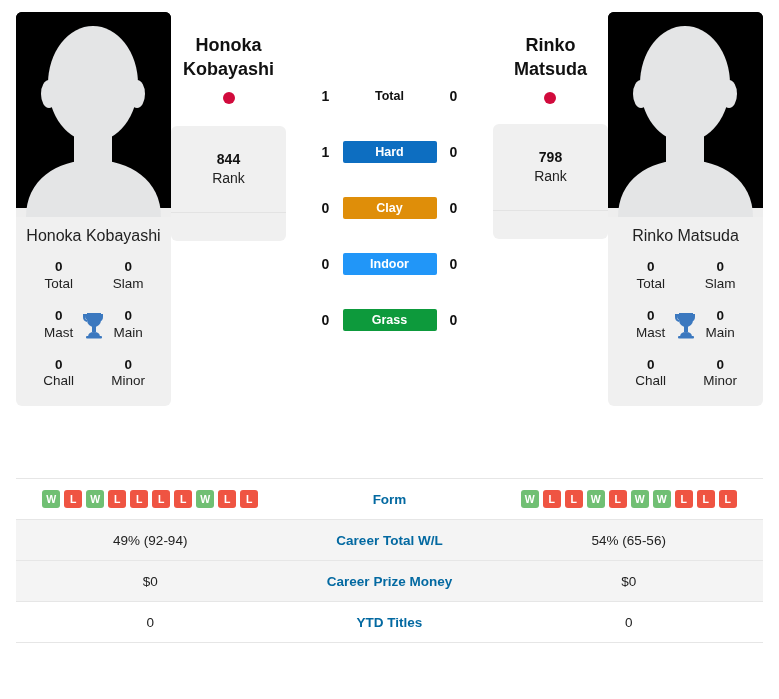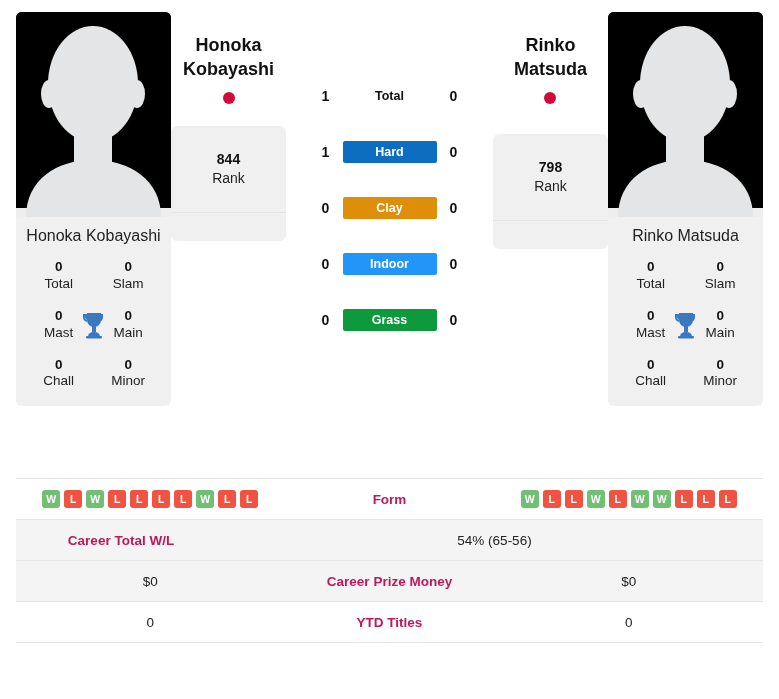--- a/index.html
+++ b/index.html
@@ -169,21 +169,21 @@
     align-items: center;
     justify-content: center;
     font-size: 13.5px;
     color: #222;
   }
   .srow .mid {
     flex: 0 0 210px;
     text-align: center;
     font-size: 13.5px;
     font-weight: bold;
-    color: #be185d;
+    color: #0369a1;
   }
   .form-strip {
     display: flex;
     gap: 4px;
   }
   .fbadge {
     width: 18px; height: 18px;
     border-radius: 3px;
     display: flex;
     align-items: center;
@@ -299,21 +299,21 @@
       <div class="surf-score">0</div>
     </div>
   </div>
 
   <div class="right-stack">
     <div class="name-head">
       <div class="nm">Rinko</div>
       <div class="nm">Matsuda</div>
       <div class="flag-dot"></div>
     </div>
-    <div class="mid-col" style="margin-top:30px;text-align:center;">
+    <div class="mid-col" style="margin-top:20px;text-align:center;">
       <div class="mcell">
         <div class="num">798</div>
         <div class="lbl">Rank</div>
       </div>
       <div class="mcell">
         <div class="num">798</div>
 
       </div>
 
     </div>
@@ -402,20 +402,21 @@
           <div class="fbadge w">W</div>
           <div class="fbadge w">W</div>
           <div class="fbadge l">L</div>
           <div class="fbadge l">L</div>
           <div class="fbadge l">L</div>
         </div>
     </div>
   </div>
 
   <div class="srow alt">
+    <div class="side">49% (92-94)</div>
     <div class="mid">Career Total W/L</div>
     <div class="side">54% (65-56)</div>
   </div>
 
 
   <div class="srow alt">
     <div class="side">$0</div>
     <div class="mid">Career Prize Money</div>
     <div class="side">$0</div>
   </div>

